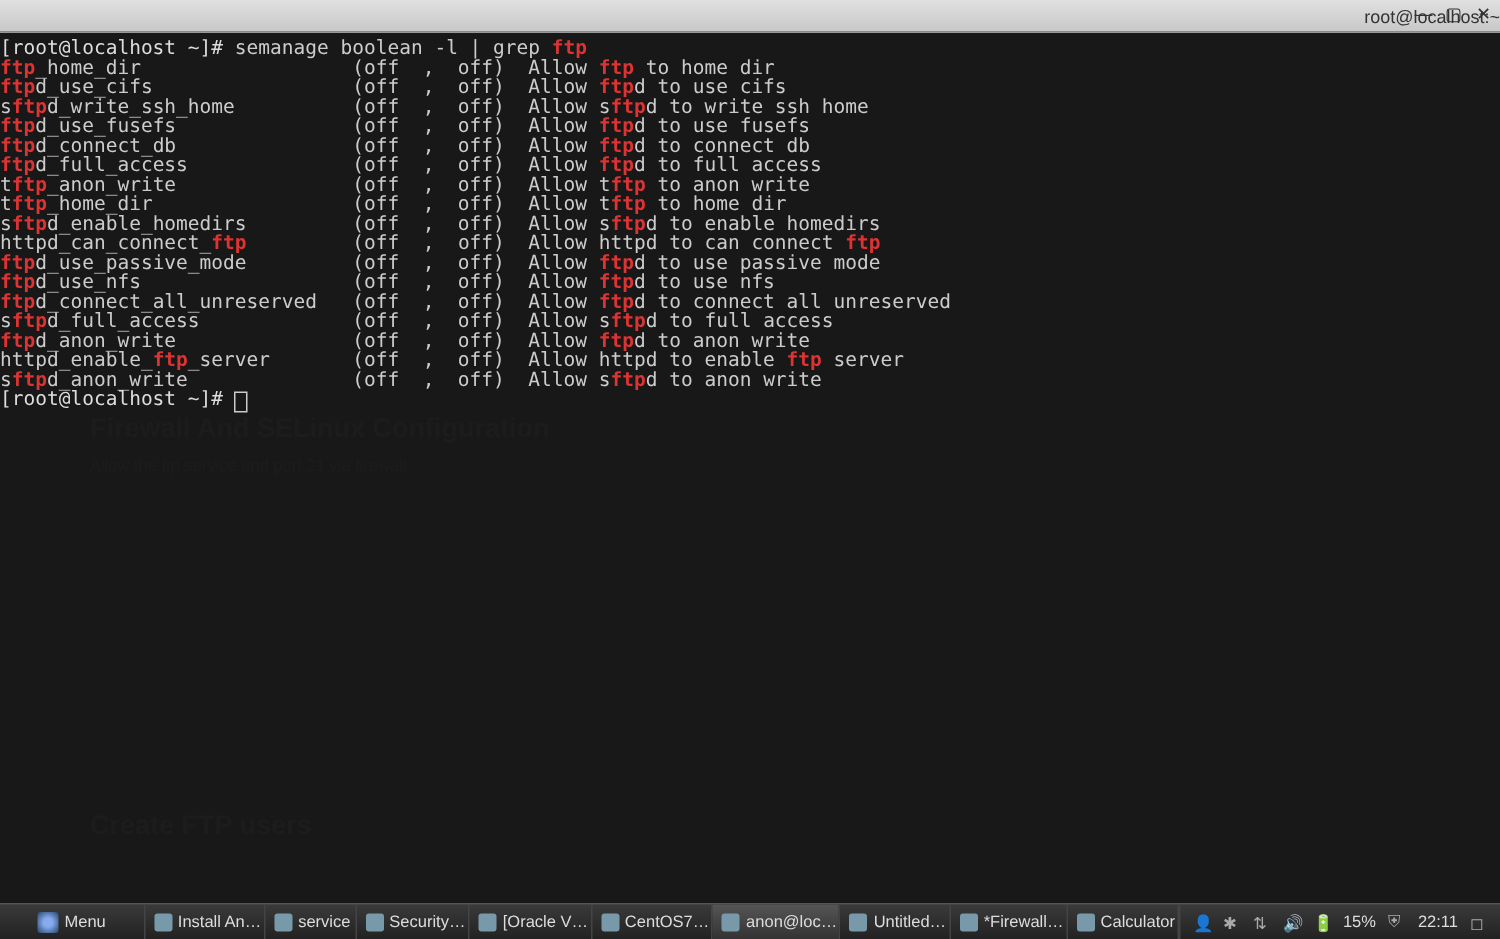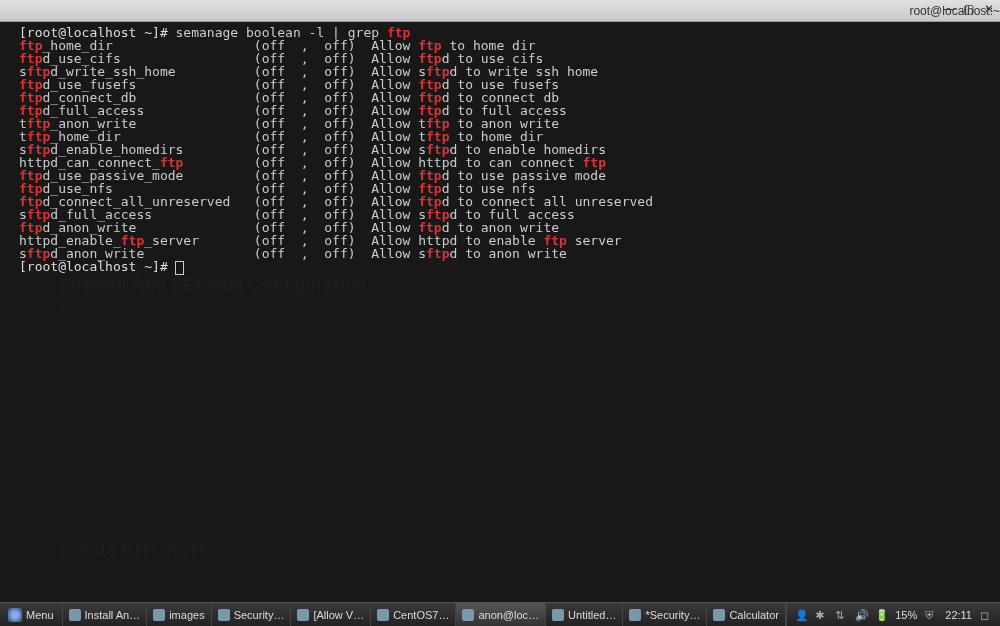--- a/index.html
+++ b/index.html
@@ -35,21 +35,21 @@
     display: inline-flex;
     align-items: center;
     justify-content: center;
     color: #333;
     cursor: pointer;
     font-size: 12px;
   }
   .terminal {
     background: rgba(20,20,20,0.85);
     color: #ccc;
-    padding: 4px 19px;
+    padding: 4px 0;
     font-family: "DejaVu Sans Mono", monospace;
     font-size: 13px;
     line-height: 13px;
     white-space: pre;
     height: 580px;
     position: relative;
     overflow: hidden;
   }
   .terminal .hl { color: #d33; font-weight: bold; }
   .terminal .prompt { color: #ddd; }
@@ -74,21 +74,21 @@
     display: flex;
     align-items: center;
     color: #ddd;
     font-family: sans-serif;
     font-size: 11px;
     border-top: 1px solid #555;
   }
   .taskbar .menu {
     display:flex;
     align-items:center;
-    padding: 0 8px;
+    padding: 0 25px;
     height: 100%;
     border-right: 1px solid #444;
     gap:4px;
   }
   .taskbar .menu .menu-icon {
     width: 14px; height:14px;
     background: radial-gradient(#8ae 30%, #246);
     border-radius: 2px;
   }
   .taskbar .items {
@@ -182,45 +182,45 @@
     <span class="menu-icon"></span>
     <span>Menu</span>
   </div>
   <div class="items" id="taskbar-items">
       <div class="item">
         <span class="ticon"></span>
         <span>Install An…</span>
       </div>
       <div class="item">
         <span class="ticon"></span>
-        <span>images</span>
+        <span>service</span>
       </div>
       <div class="item">
         <span class="ticon"></span>
         <span>Security…</span>
       </div>
       <div class="item">
         <span class="ticon"></span>
-        <span>[Allow V…</span>
+        <span>[Oracle V…</span>
       </div>
       <div class="item">
         <span class="ticon"></span>
         <span>CentOS7…</span>
       </div>
       <div class="item active">
         <span class="ticon"></span>
         <span>anon@loc…</span>
       </div>
       <div class="item">
         <span class="ticon"></span>
         <span>Untitled…</span>
       </div>
       <div class="item">
         <span class="ticon"></span>
-        <span>*Security…</span>
+        <span>*Firewall…</span>
       </div>
       <div class="item">
         <span class="ticon"></span>
         <span>Calculator</span>
       </div>
     </div>
   <div class="tray">
     <span class="ticon-sm">👤</span>
     <span class="ticon-sm">✱</span>
     <span class="ticon-sm">⇅</span>

